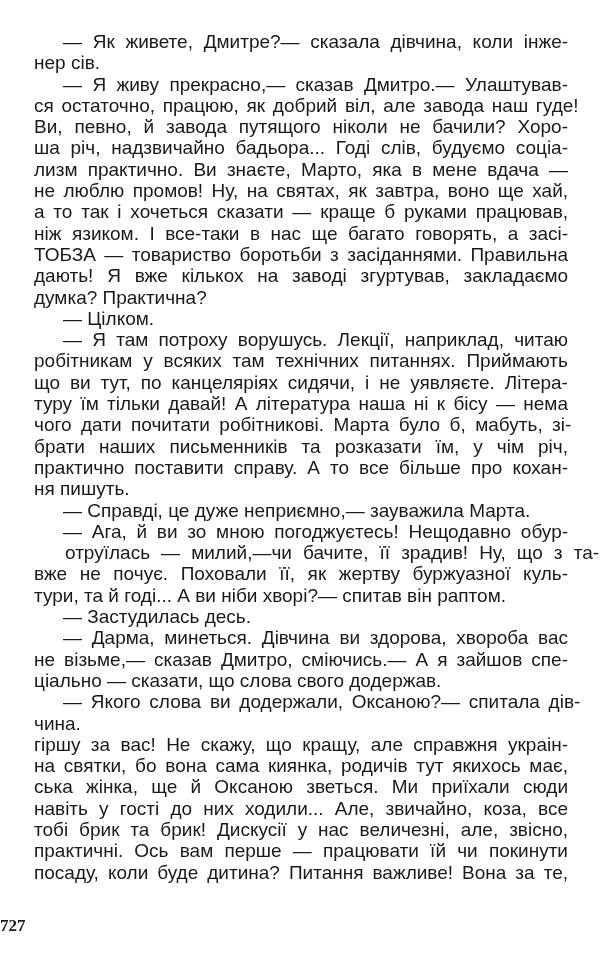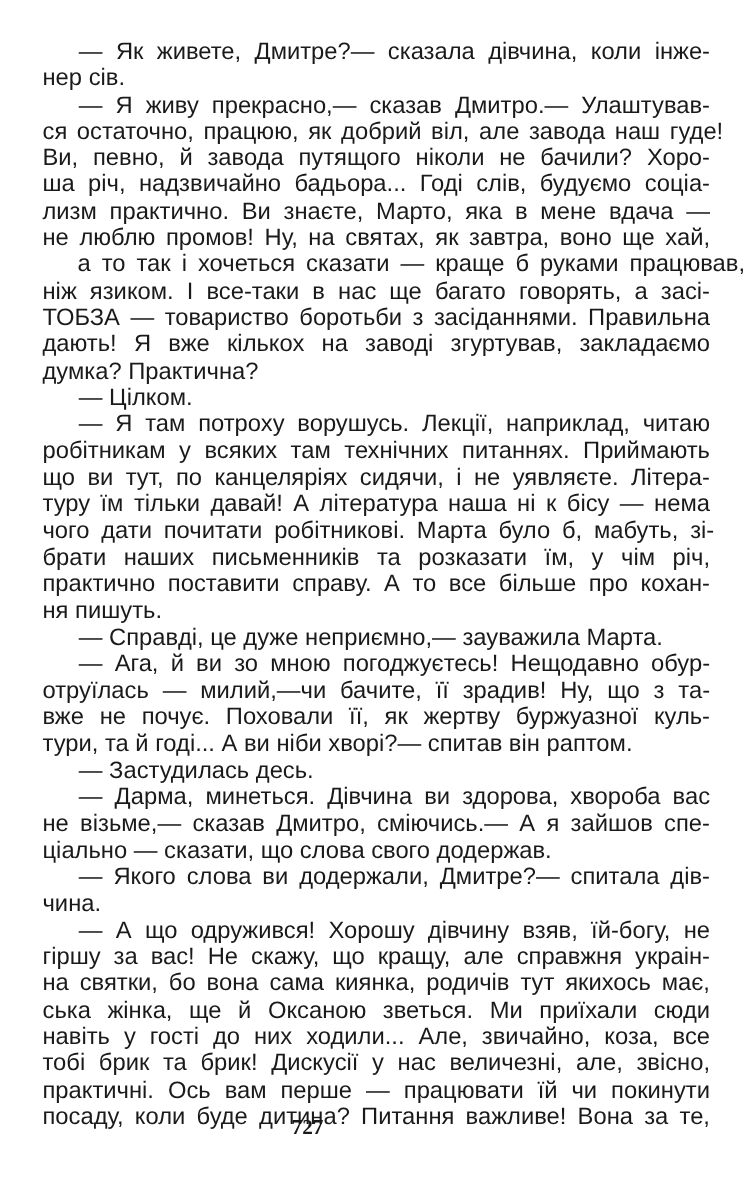--- a/index.html
+++ b/index.html
@@ -35,66 +35,64 @@
     .line.indent {
       padding-left: 29px;
     }
     .line.last {
       text-align-last: left;
     }
     .page-number {
       position: absolute;
       left: 0;
       width: 492px;
-      top: 892px;
-      text-align: center;
+      top: 916px;
       font-family: "Liberation Serif", "DejaVu Serif", serif;
       font-weight: bold;
       font-size: 17px;
       color: #1a1a1a;
     }
   </style>
 </head>
 <body>
 
 <div class="page" id="page-text">
     <div class="line indent" style="word-spacing: 5.43px; text-align: left; text-align-last: left;">— Як живете, Дмитре?— сказала дівчина, коли інже-</div>
     <div class="line last">нер сів.</div>
     <div class="line indent" style="word-spacing: 5.13px; text-align: left; text-align-last: left;">— Я живу прекрасно,— сказав Дмитро.— Улаштував-</div>
     <div class="line" style="word-spacing: 2.42px; text-align: left; text-align-last: left;">ся остаточно, працюю, як добрий віл, але завода наш гуде!</div>
     <div class="line" style="word-spacing: 6.56px; text-align: left; text-align-last: left;">Ви, певно, й завода путящого ніколи не бачили? Хоро-</div>
     <div class="line" style="word-spacing: 5.41px; text-align: left; text-align-last: left;">ша річ, надзвичайно бадьора... Годі слів, будуємо соціа-</div>
     <div class="line" style="word-spacing: 4.93px; text-align: left; text-align-last: left;">лизм практично. Ви знаєте, Марто, яка в мене вдача —</div>
     <div class="line" style="word-spacing: 3.2px; text-align: left; text-align-last: left;">не люблю промов! Ну, на святах, як завтра, воно ще хай,</div>
-    <div class="line" style="word-spacing: 3.51px; text-align: left; text-align-last: left; margin-left: 28px;">а то так і хочеться сказати — краще б руками працював,</div>
+    <div class="line" style="word-spacing: 3.51px; text-align: left; text-align-last: left;">а то так і хочеться сказати — краще б руками працював,</div>
     <div class="line" style="word-spacing: 5.19px; text-align: left; text-align-last: left;">ніж язиком. І все-таки в нас ще багато говорять, а засі-</div>
     <div class="line" style="word-spacing: 3.11px; text-align: left; text-align-last: left;">ТОБЗА — товариство боротьби з засіданнями. Правильна</div>
     <div class="line" style="word-spacing: 8.5px; text-align: left; text-align-last: left;">дають! Я вже кількох на заводі згуртував, закладаємо</div>
     <div class="line last">думка? Практична?</div>
     <div class="line indent last">— Цілком.</div>
     <div class="line indent" style="word-spacing: 4.96px; text-align: left; text-align-last: left;">— Я там потроху ворушусь. Лекції, наприклад, читаю</div>
     <div class="line" style="word-spacing: 5.55px; text-align: right; text-align-last: left;">робітникам у всяких там технічних питаннях. Приймають</div>
     <div class="line" style="word-spacing: 4.65px; text-align: left; text-align-last: left;">що ви тут, по канцеляріях сидячи, і не уявляєте. Літера-</div>
     <div class="line" style="word-spacing: 3.08px; text-align: left; text-align-last: left;">туру їм тільки давай! А література наша ні к бісу — нема</div>
     <div class="line" style="word-spacing: 4.16px; text-align: left; text-align-last: left;">чого дати почитати робітникові. Марта було б, мабуть, зі-</div>
     <div class="line" style="word-spacing: 8.76px; text-align: left; text-align-last: left;">брати наших письменників та розказати їм, у чім річ,</div>
     <div class="line" style="word-spacing: 4.76px; text-align: left; text-align-last: left;">практично поставити справу. А то все більше про кохан-</div>
     <div class="line last">ня пишуть.</div>
     <div class="line indent last">— Справді, це дуже неприємно,— зауважила Марта.</div>
     <div class="line indent" style="word-spacing: 4.46px; text-align: left; text-align-last: left;">— Ага, й ви зо мною погоджуєтесь! Нещодавно обур-</div>
-    <div class="line" style="word-spacing: 5.79px; text-align: left; text-align-last: left;">отруїлась — милий,—чи бачите, її зрадив! Ну, що з та-</div>
+    <div class="line" style="word-spacing: 5.79px; text-align: left; text-align-last: left; margin-left: 31px;">отруїлась — милий,—чи бачите, її зрадив! Ну, що з та-</div>
     <div class="line" style="word-spacing: 7.27px; text-align: left; text-align-last: left;">вже не почує. Поховали її, як жертву буржуазної куль-</div>
     <div class="line last">тури, та й годі... А ви ніби хворі?— спитав він раптом.</div>
     <div class="line indent last">— Застудилась десь.</div>
     <div class="line indent" style="word-spacing: 4.42px; text-align: left; text-align-last: left;">— Дарма, минеться. Дівчина ви здорова, хвороба вас</div>
     <div class="line" style="word-spacing: 3.75px; text-align: left; text-align-last: left;">не візьме,— сказав Дмитро, сміючись.— А я зайшов спе-</div>
     <div class="line last">ціально — сказати, що слова свого додержав.</div>
-    <div class="line indent" style="word-spacing: 3.45px; text-align: left; text-align-last: left;">— Якого слова ви додержали, Дмитре?— спитала дів-</div>
+    <div class="line indent" style="word-spacing: 3.45px; text-align: left; text-align-last: left;">— Якого слова ви додержали, Оксаною?— спитала дів-</div>
     <div class="line last">чина.</div>
-    <div class="line indent" style="word-spacing: 5.35px; text-align: left; text-align-last: left;">— А що одружився! Хорошу дівчину взяв, їй-богу, не</div>
     <div class="line" style="word-spacing: 5.11px; text-align: left; text-align-last: left;">гіршу за вас! Не скажу, що кращу, але справжня украін-</div>
     <div class="line" style="word-spacing: 3.45px; text-align: left; text-align-last: left;">на святки, бо вона сама киянка, родичів тут якихось має,</div>
     <div class="line" style="word-spacing: 7.98px; text-align: left; text-align-last: left;">ська жінка, ще й Оксаною зветься. Ми приїхали сюди</div>
     <div class="line" style="word-spacing: 5.86px; text-align: right; text-align-last: left;">навіть у гості до них ходили... Але, звичайно, коза, все</div>
     <div class="line" style="word-spacing: 5.64px; text-align: left; text-align-last: left;">тобі брик та брик! Дискусії у нас величезні, але, звісно,</div>
     <div class="line" style="word-spacing: 5.91px; text-align: left; text-align-last: left;">практичні. Ось вам перше — працювати їй чи покинути</div>
     <div class="line" style="word-spacing: 3.72px; text-align: left; text-align-last: left;">посаду, коли буде дитина? Питання важливе! Вона за те,</div>
   </div>
 <div class="page-number">727</div>
 

